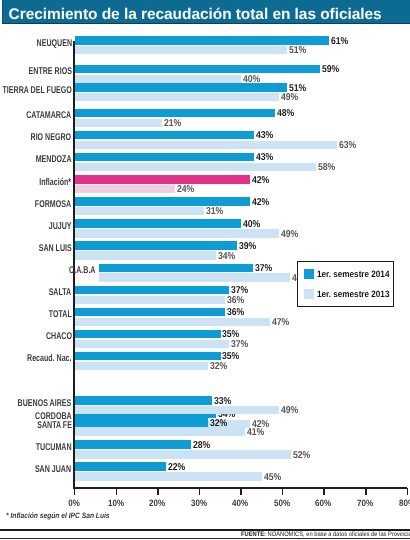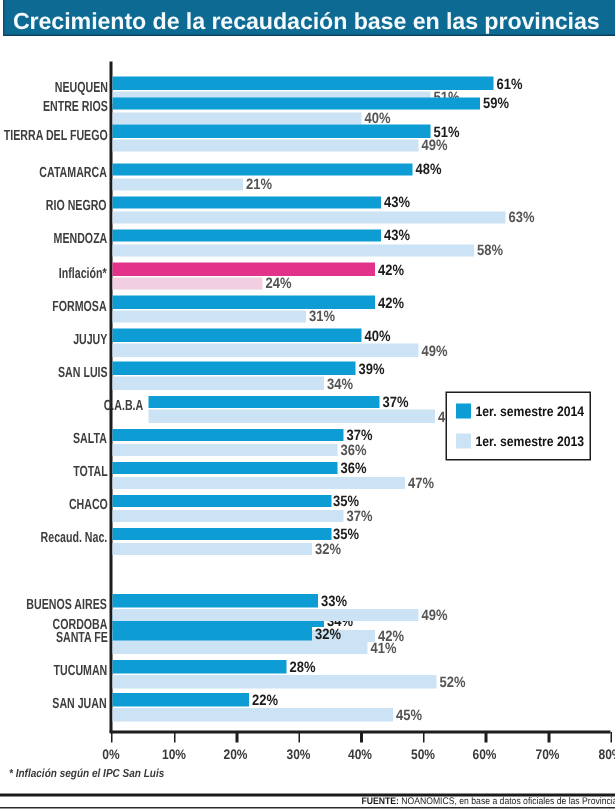--- a/index.html
+++ b/index.html
@@ -62,27 +62,27 @@
   .srcrule2{position:absolute;left:0;top:538.2px;width:410px;height:1.1px;background:#2a2a2a;}
   .source{position:absolute;left:240.6px;top:531.2px;width:200px;font-size:6.4px;
           color:#1a1a1a;white-space:nowrap;line-height:7px;
           transform:scaleX(0.90);transform-origin:0 50%;}
   .source b{font-weight:bold;}
 </style>
 </head>
 <body>
 
 <div class="banner"></div>
-<div class="banner-title">Crecimiento de la recaudación base en las provincias</div>
+<div class="banner-title">Crecimiento de la recaudación total en las oficiales</div>
 
 <div class="plot">
   <div class="yaxis"></div>
   <div class="xaxis"></div>
   <div id="rows">
-      <div class="row" style="top: 47px;">
+      <div class="row" style="top: 32px;">
         <div class="ylabel">NEUQUEN</div>
         <div class="bar b1 d" style="width: 253.638px;"></div>
         <div class="vlab v1" style="left: 330.588px;">61%</div>
         <div class="bar b2 l" style="width: 212.058px;"></div>
         <div class="vlab v2" style="left: 289.008px;">51%</div>
       </div>
       <div class="row" style="top: 60.5px;">
         <div class="ylabel">ENTRE RIOS</div>
         <div class="bar b1 d" style="width: 245.322px;"></div>
         <div class="vlab v1" style="left: 322.272px;">59%</div>

